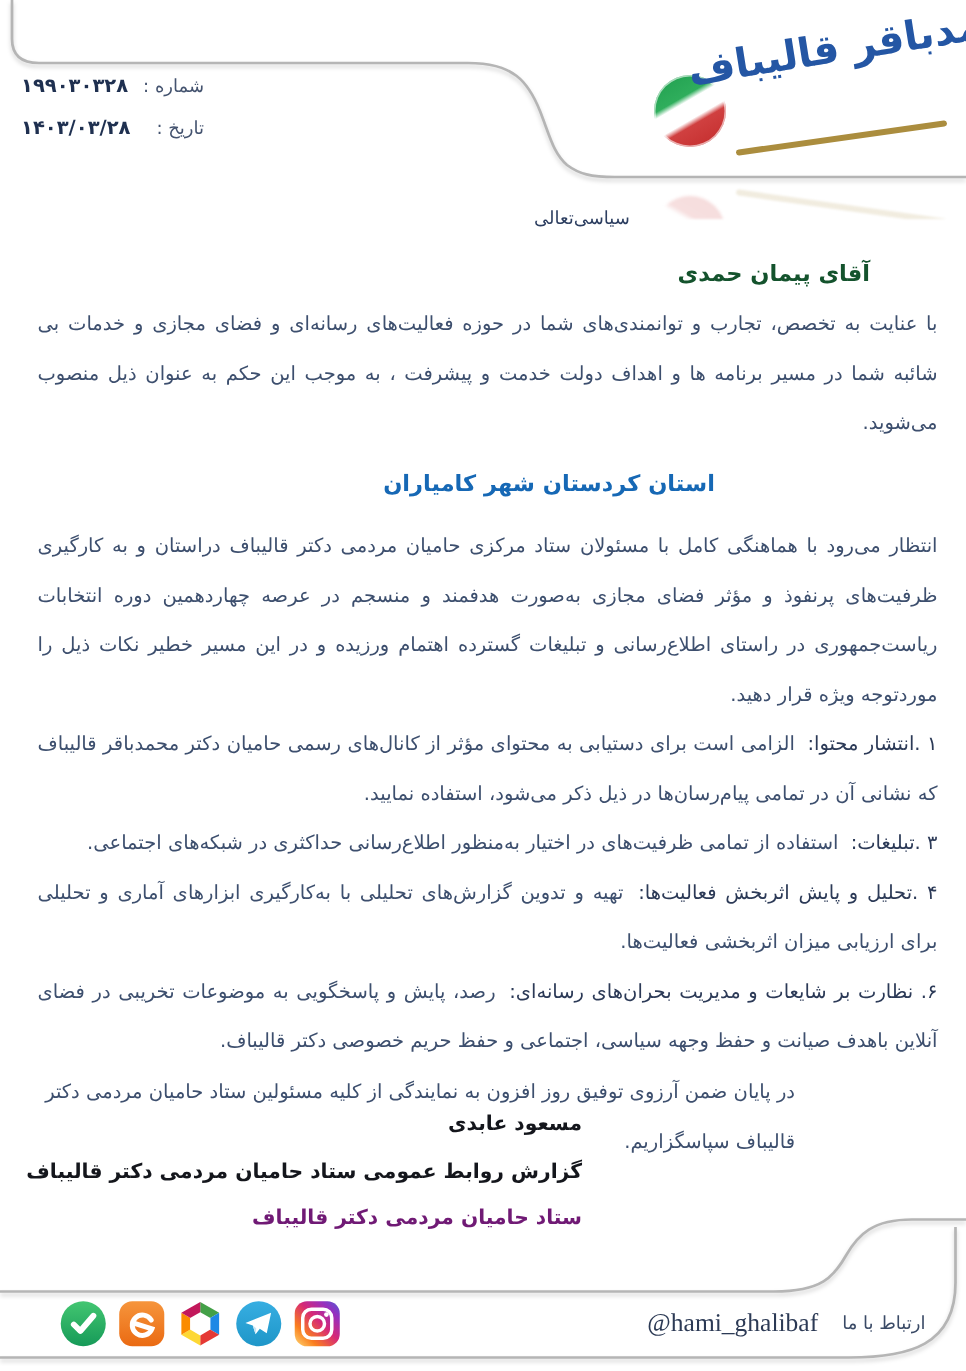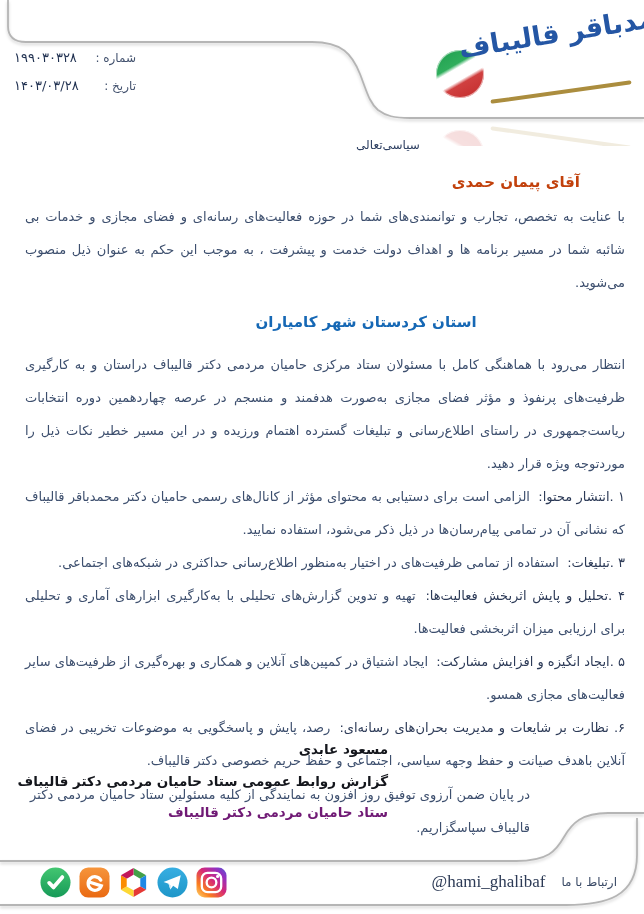--- a/index.html
+++ b/index.html
@@ -32,27 +32,27 @@
   .logo-reflection {
     position:absolute; top:112px; left:424px; width:212px; height:34px;
     transform:scaleY(-1); opacity:.16; filter:blur(.6px); overflow:hidden; direction:ltr;
   }
   .logo-reflection .logo-emblem { top:-32px; }
   .logo-reflection .logo-gold { top:6px; }
 
   
   .refblock { position:absolute; top:50px; right:508px; width:122px; font-size:12px; color:#44536f; }
   .refrow { display:flex; justify-content:space-between; align-items:baseline; margin-bottom:13px; }
-  .refval { font-weight:normal; font-size:13px; color:#1f3050; direction:ltr; }
+  .refval { font-weight:bold; font-size:13px; color:#1f3050; direction:ltr; }
 
   
   .doc { position:absolute; top:138px; right:0; left:0; padding:0 19px 0 25px;
          color:#3d4f6e; font-size:13px; }
   .bismillah { text-align:center; font-size:12px; color:#2c3e60; padding-left:126px; }
-  .addressee { margin-top:21px; font-size:15px; font-weight:bold; color:#c2410c; padding-right:45px; }
+  .addressee { margin-top:21px; font-size:15px; font-weight:bold; color:#14532d; padding-right:45px; }
   .para { margin-top:9px; line-height:33px; text-align:justify; text-justify:inter-word; }
   .h1 { margin-top:9px; line-height:33px; text-align:center; font-weight:bold; font-size:15px; color:#1d3c78; padding-left:88px; }
   .h2 { margin-top:7px; line-height:33px; text-align:center; font-weight:bold; font-size:15px; color:#1668b5; padding-left:82px; }
   .items { margin-top:0; }
   .item { line-height:33px; text-align:justify; text-justify:inter-word; }
   .item .lead { color:#2c3a57; font-weight:normal; margin-left:4px; }
   .closing { margin-top:1px; line-height:33px; text-align:right; padding-right:95px; }
 
   
   .signature { position:absolute; top:741px; left:8px; width:380px; }
@@ -114,24 +114,20 @@
       </p>
       <p class="item">
         <b class="lead">۳ .تبلیغات:</b>
         <span>استفاده از تمامی ظرفیت‌های در اختیار به‌منظور اطلاع‌رسانی حداکثری در شبکه‌های اجتماعی.</span>
       </p>
       <p class="item">
         <b class="lead">۴ .تحلیل و پایش اثربخش فعالیت‌ها:</b>
         <span>تهیه و تدوین گزارش‌های تحلیلی با به‌کارگیری ابزارهای آماری و تحلیلی برای ارزیابی میزان اثربخشی فعالیت‌ها.</span>
       </p>
       <p class="item">
-        <b class="lead">۵ .ایجاد انگیزه و افزایش مشارکت:</b>
-        <span>ایجاد اشتیاق در کمپین‌های آنلاین و همکاری و بهره‌گیری از ظرفیت‌های سایر فعالیت‌های مجازی همسو.</span>
-      </p>
-      <p class="item">
         <b class="lead">۶. نظارت بر شایعات و مدیریت بحران‌های رسانه‌ای:</b>
         <span>رصد، پایش و پاسخگویی به موضوعات تخریبی در فضای آنلاین باهدف صیانت و حفظ وجهه سیاسی، اجتماعی و حفظ حریم خصوصی دکتر قالیباف.</span>
       </p>
     </div>
 
     <p class="closing">در پایان ضمن آرزوی توفیق روز افزون به نمایندگی از کلیه مسئولین ستاد حامیان مردمی دکتر قالیباف سپاسگزاریم.</p>
   </div>
 
   <div class="signature">
     <div class="sig-name">مسعود عابدی</div>

